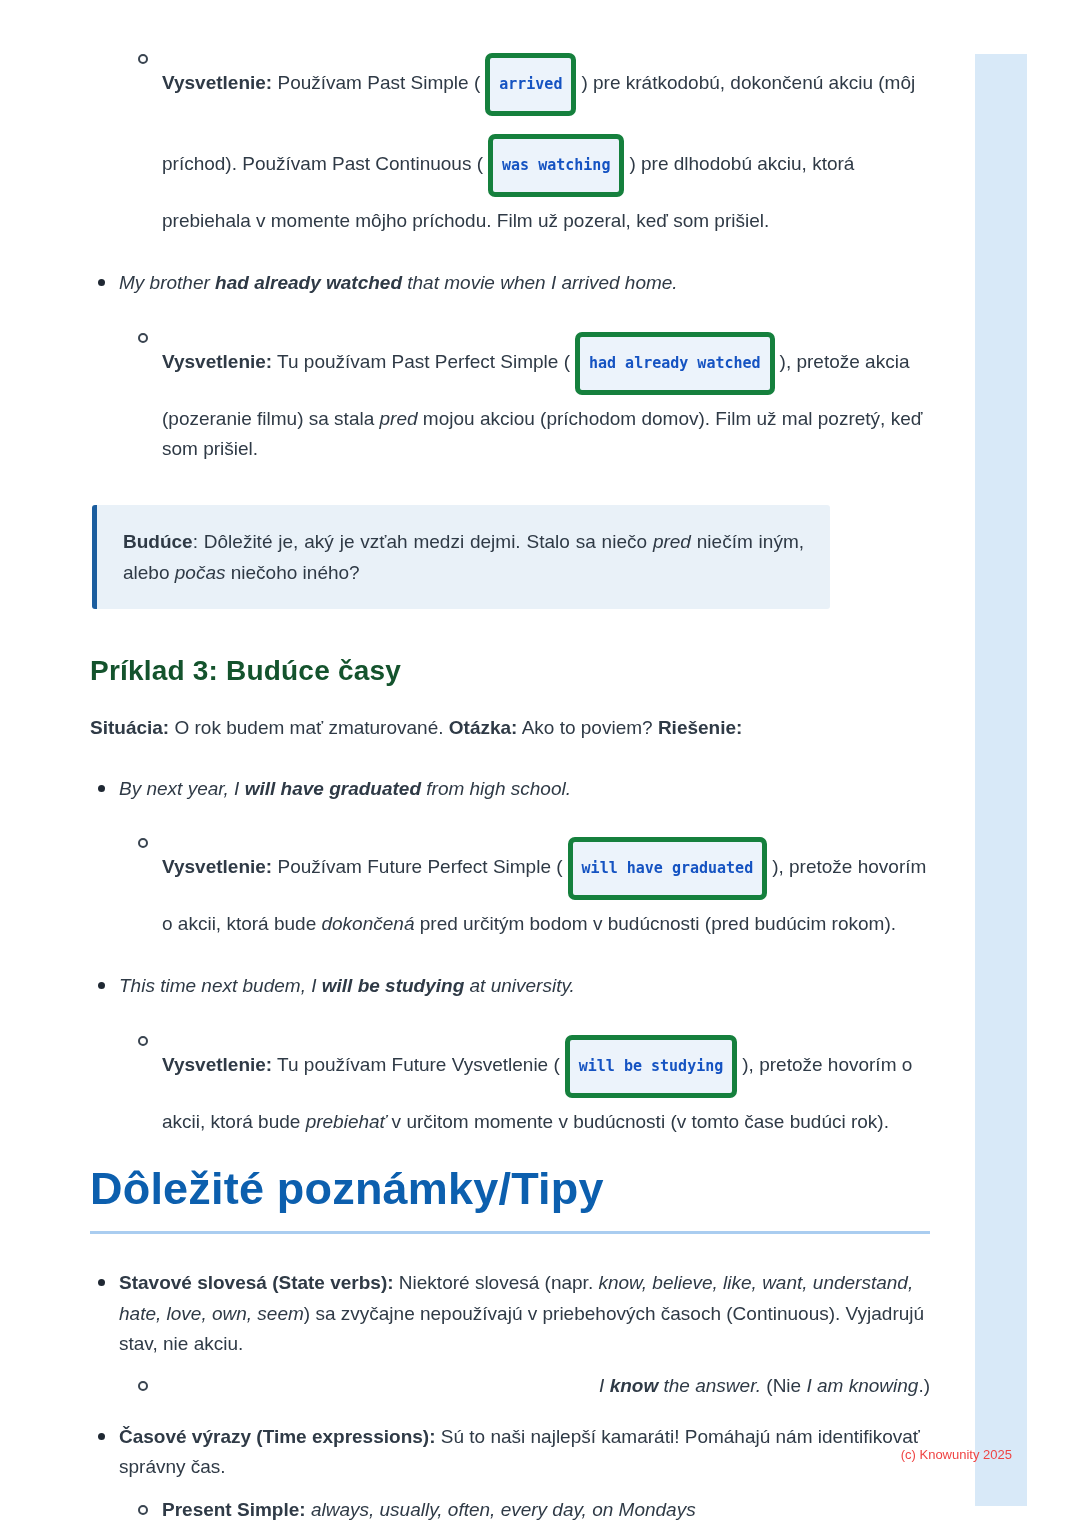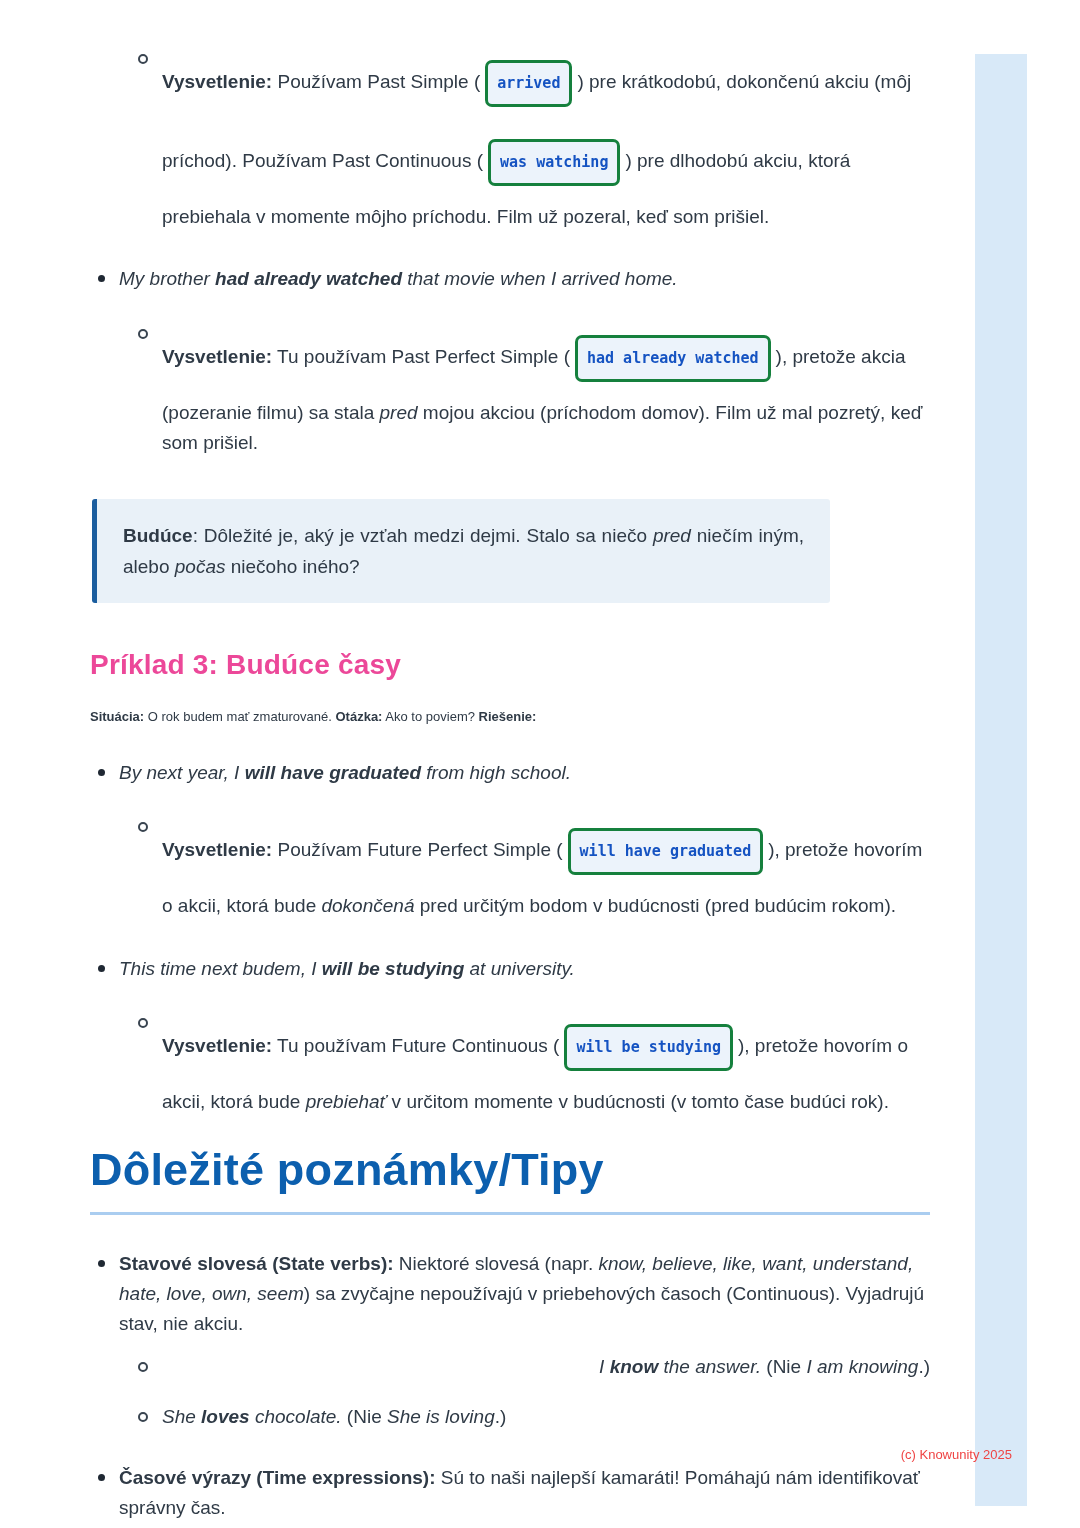--- a/index.html
+++ b/index.html
@@ -47,56 +47,56 @@
   .seg-b  { font-weight: bold; }
   .seg-i  { font-style: italic; }
   .seg-bi { font-weight: bold; font-style: italic; }
   .seg-c {
     display: inline-block;
     font-family: "DejaVu Sans Mono", monospace;
     font-size: 15px;
     font-weight: bold;
     color: #1553c2;
     background: #ecf3fb;
-    border: 3px solid #15803d;
+    border: 5px solid #15803d;
     border-radius: 7px;
-    padding: 10px 9px;
-    margin: 16px 5px;
+    padding: 16px 9px;
+    margin: 9px 5px;
     white-space: nowrap;
     line-height: 1.4;
   }
   .callout {
     margin: 40px 100px 46px 2px;
     background: #e9f1f8;
     border-left: 5px solid #1b5d9e;
     border-radius: 3px;
     padding: 21px 26px;
     font-size: 19px;
     line-height: 1.65;
     text-align: justify;
   }
   h2.section {
     margin: 0 0 26px 0;
     font-size: 28px;
     font-weight: bold;
-    color: #ec4899;
+    color: #14532d;
     letter-spacing: 0.2px;
   }
   h1.section {
     margin: 26px 0 34px 0;
     padding-bottom: 16px;
     font-size: 45px;
     font-weight: bold;
     color: #0c5fae;
     border-bottom: 3px solid #aacdf0;
     letter-spacing: 0.2px;
   }
   p.situ {
     margin: 0 0 30px 0;
-    font-size: 13px;
+    font-size: 19px;
     line-height: 1.6;
   }
   .mb-xs { margin-bottom: 12px; }
   .mb-sm { margin-bottom: 20px; text-align: right; }
   .mb-md { margin-bottom: 30px; }
   .mb-0  { margin-bottom: 0; }
   .scroll-strip {
     position: absolute;
     top: 54px;
     right: 53px;
@@ -153,39 +153,35 @@
     <div class="txt"><span class="seg-b">Vysvetlenie:</span><span> Používam Future Perfect Simple (</span><span class="seg-c">will have graduated</span><span>), pretože hovorím o akcii, ktorá bude </span><span class="seg-i">dokončená</span><span> pred určitým bodom v budúcnosti (pred budúcim rokom).</span></div>
   </div>
 
   <div class="li l1">
     <span class="dot"></span>
     <div class="txt"><span class="seg-i">This time next budem, I </span><span class="seg-bi">will be studying</span><span class="seg-i"> at university.</span></div>
   </div>
 
   <div class="li l2 mb-0">
     <span class="ring"></span>
-    <div class="txt"><span class="seg-b">Vysvetlenie:</span><span> Tu používam Future Continuous (</span><span class="seg-c">will be studying</span><span>), pretože hovorím o akcii, ktorá bude </span><span class="seg-i">prebiehať</span><span> v určitom momente v budúcnosti (v tomto čase budúci rok).</span></div>
+    <div class="txt"><span class="seg-b">Vysvetlenie:</span><span> Tu používam Future Vysvetlenie (</span><span class="seg-c">will be studying</span><span>), pretože hovorím o akcii, ktorá bude </span><span class="seg-i">prebiehať</span><span> v určitom momente v budúcnosti (v tomto čase budúci rok).</span></div>
   </div>
 
   <h1 class="section">Dôležité poznámky/Tipy</h1>
 
   <div class="li l1 mb-xs">
     <span class="dot"></span>
     <div class="txt"><span class="seg-b">Stavové slovesá (State verbs):</span><span> Niektoré slovesá (napr. </span><span class="seg-i">know, believe, like, want, understand, hate, love, own, seem</span><span>) sa zvyčajne nepoužívajú v priebehových časoch (Continuous). Vyjadrujú stav, nie akciu.</span></div>
   </div>
 
   <div class="li l2 mb-sm">
     <span class="ring"></span>
     <div class="txt"><span class="seg-i">I </span><span class="seg-bi">know</span><span class="seg-i"> the answer.</span><span> (Nie </span><span class="seg-i">I am knowing</span><span>.)</span></div>
   </div>
 
-  <div class="li l2 mb-md">
-    <span class="ring"></span>
-    <div class="txt"><span class="seg-i">She </span><span class="seg-bi">loves</span><span class="seg-i"> chocolate.</span><span> (Nie </span><span class="seg-i">She is loving</span><span>.)</span></div>
-  </div>
 
   <div class="li l1 mb-xs">
     <span class="dot"></span>
     <div class="txt"><span class="seg-b">Časové výrazy (Time expressions):</span><span> Sú to naši najlepší kamaráti! Pomáhajú nám identifikovať správny čas.</span></div>
   </div>
 
   <div class="li l2 mb-0">
     <span class="ring"></span>
     <div class="txt"><span class="seg-b">Present Simple:</span><span> </span><span class="seg-i">always, usually, often, every day, on Mondays</span></div>
   </div>

